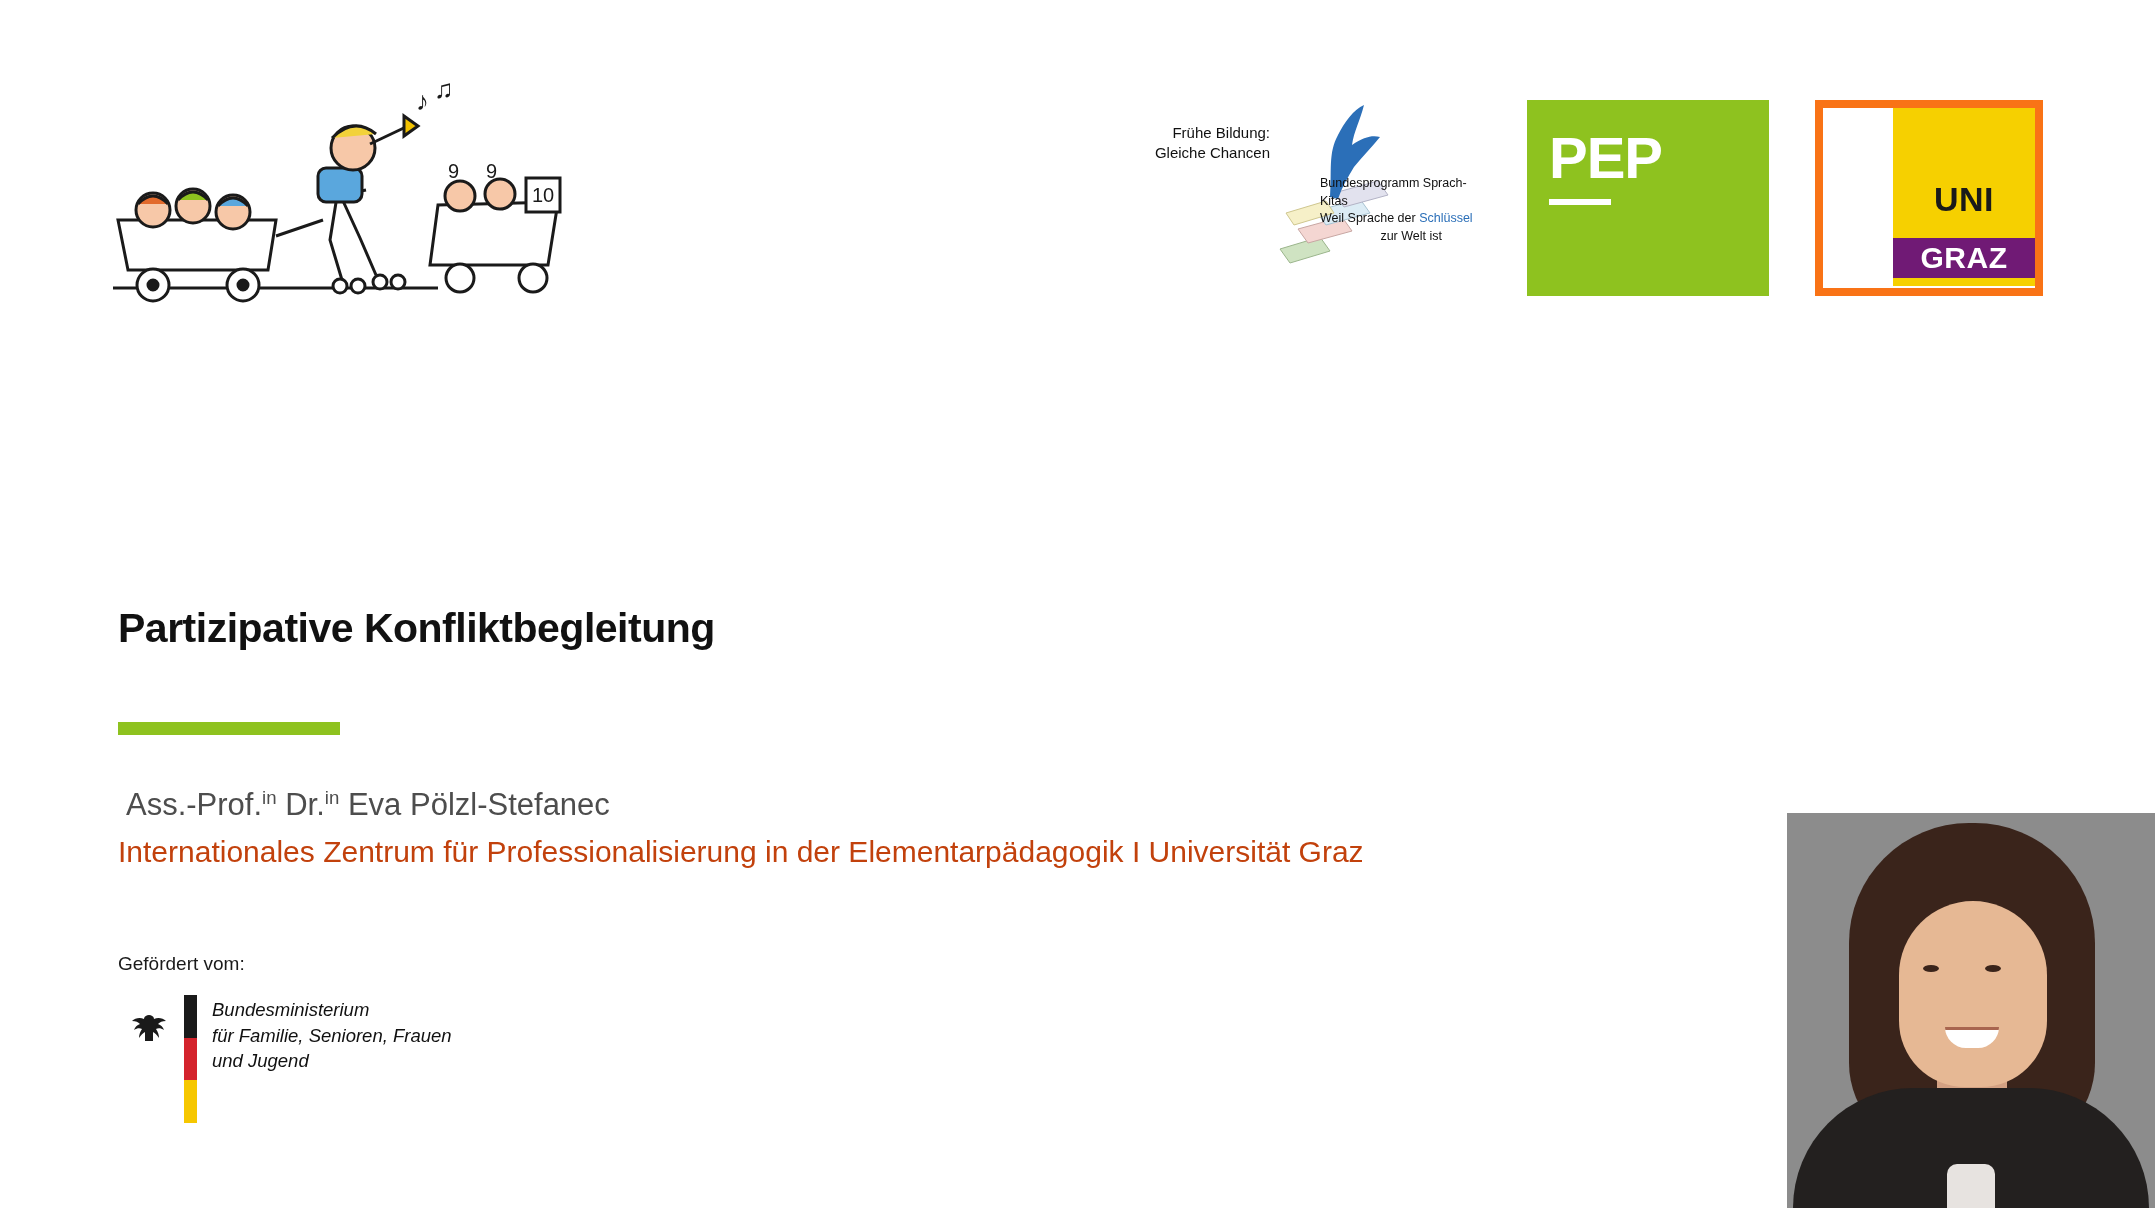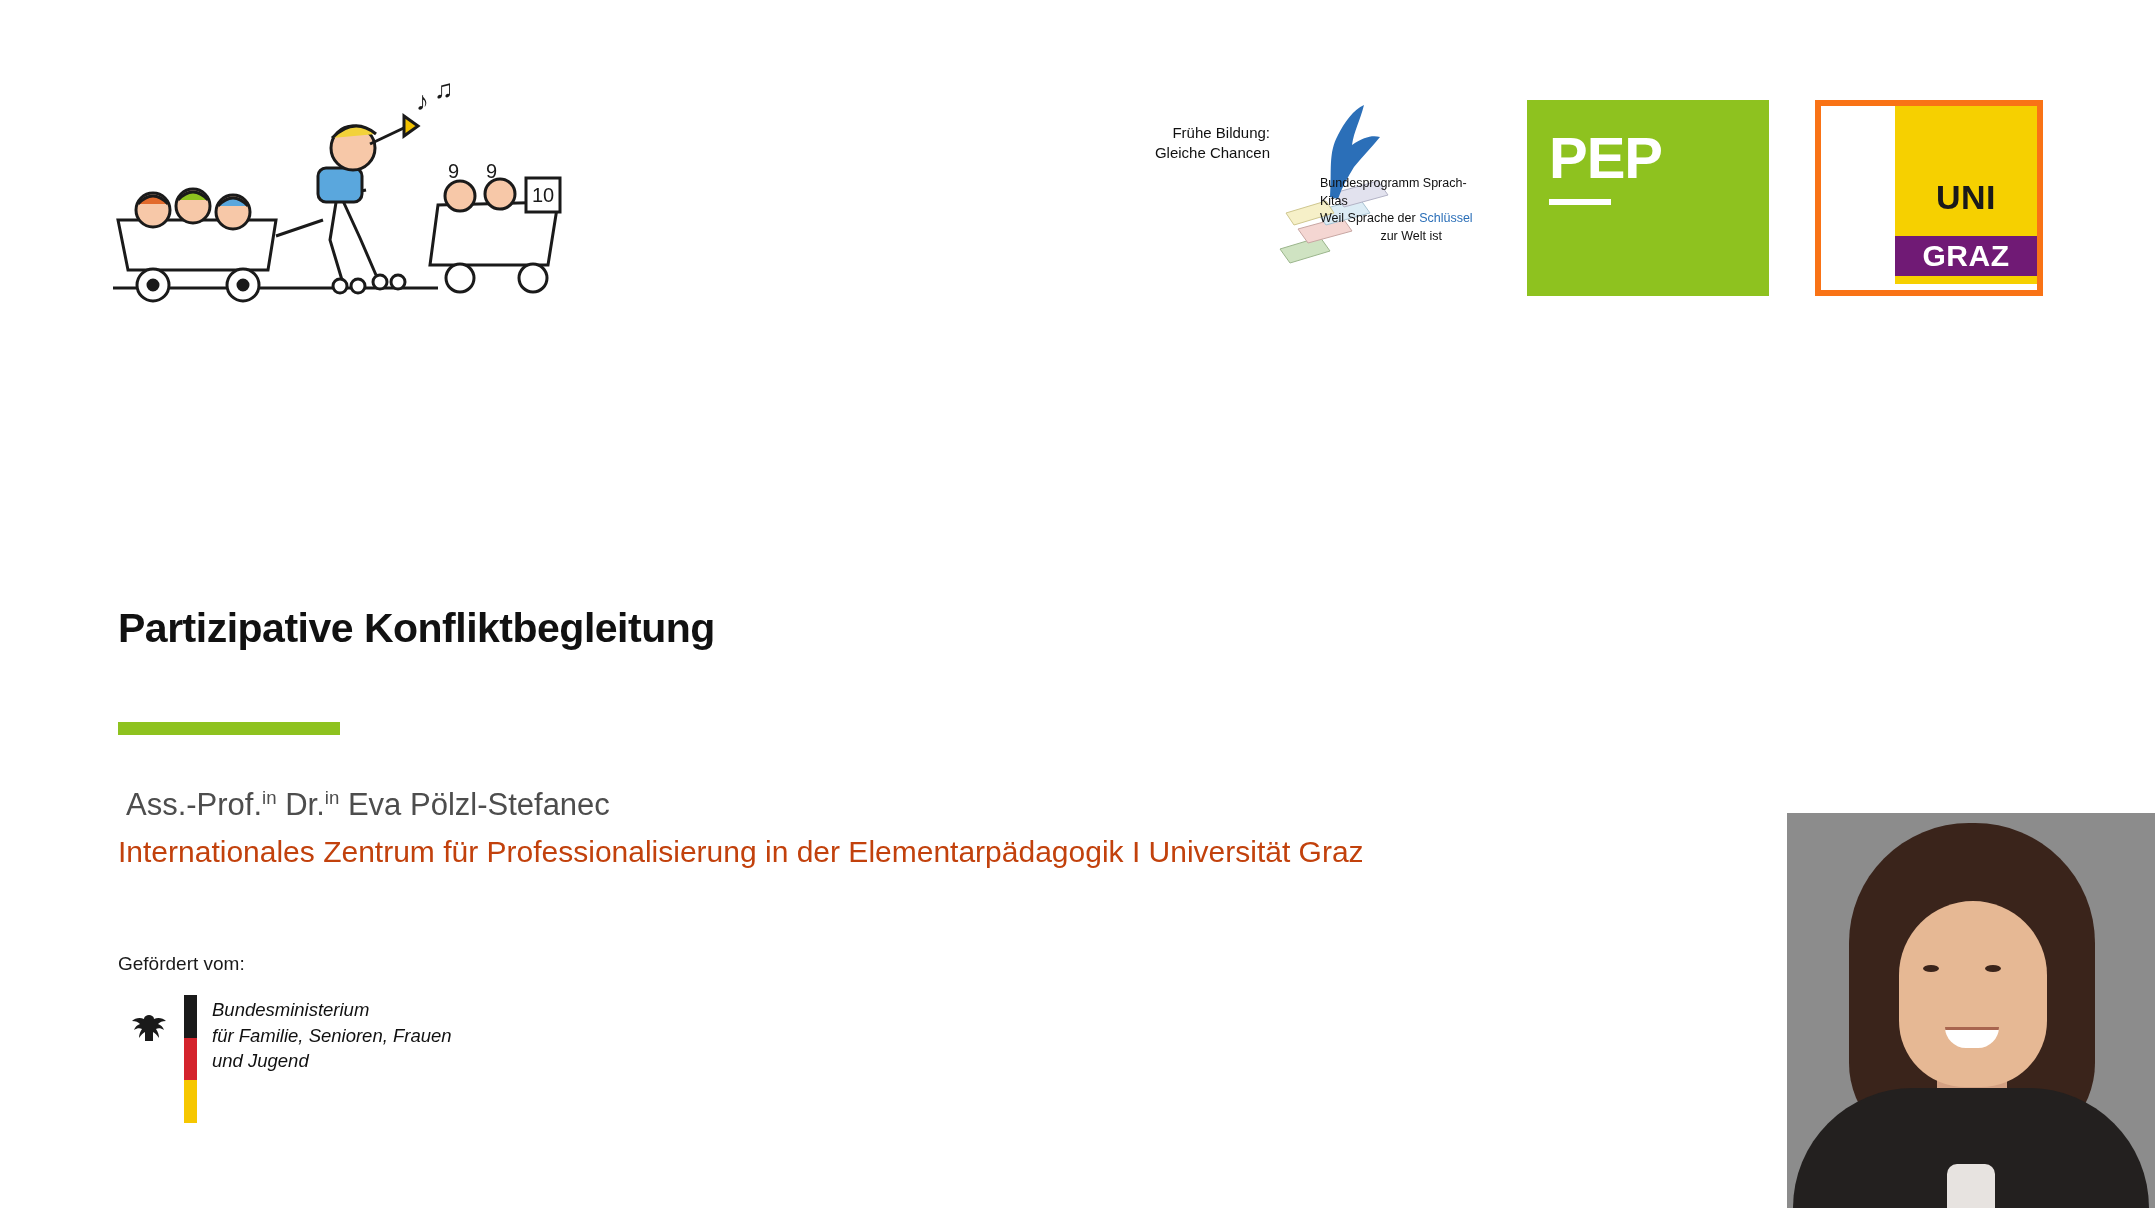--- a/index.html
+++ b/index.html
@@ -97,21 +97,21 @@
   }
 
   
   .unigraz {
     position: absolute;
     left: 1815px;
     top: 100px;
     width: 228px;
     height: 196px;
     background: #ffffff;
-    border: 6px solid #f97316;
+    border: 8px solid #f97316;
     box-sizing: border-box;
   }
   .ug-inner {
     position: absolute;
     right: 0;
     top: 0;
     width: 142px;
     height: 178px;
     background: #f6d000;
   }

